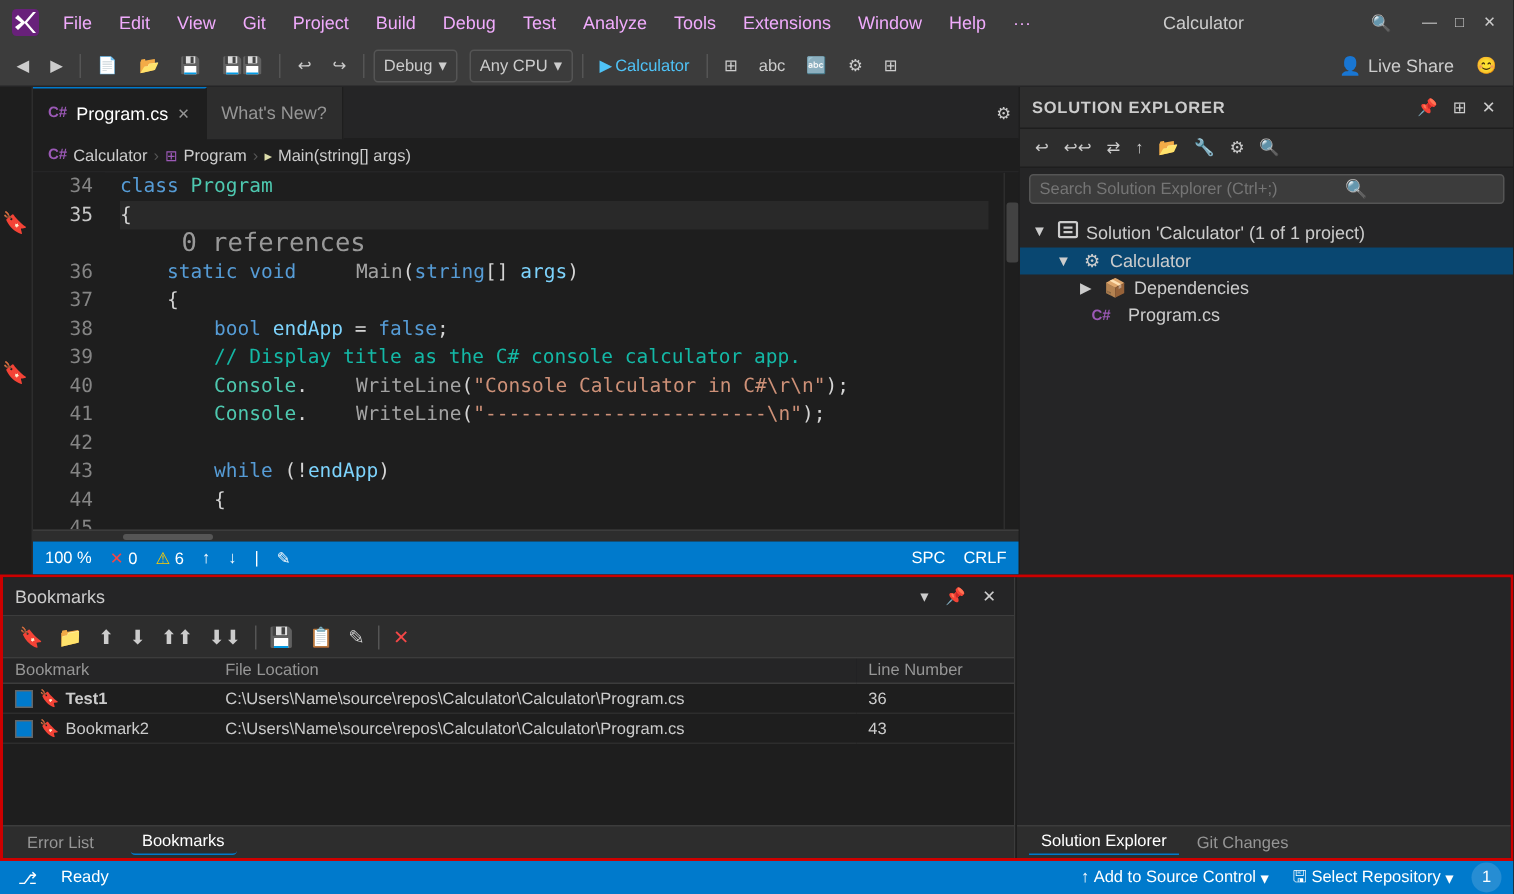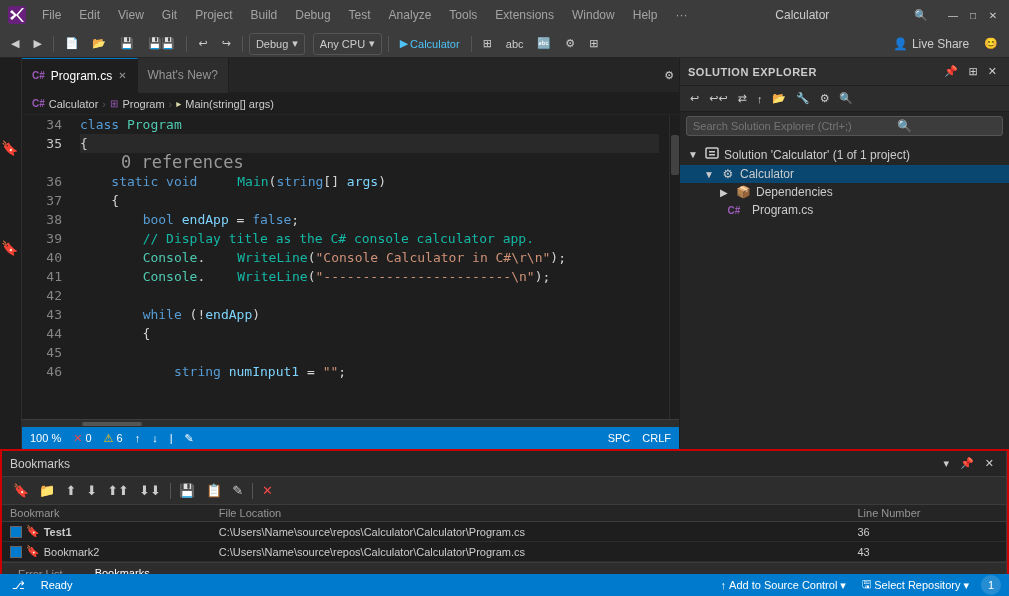--- a/index.html
+++ b/index.html
@@ -37,21 +37,21 @@
     .menu-bar {
       display: flex;
       gap: 2px;
       flex: 1;
     }
     .menu-item {
       padding: 4px 8px;
       cursor: pointer;
       border-radius: 3px;
       font-size: 12px;
-      color: #a3a3a3;
+      color: #f0abfc;
       text-align: right;
     }
     .window-controls {
       display: flex;
       gap: 4px;
     }
     .win-btn {
       width: 16px;
       height: 16px;
       border-radius: 50%;
@@ -208,21 +208,21 @@
       white-space: pre;
       height: 19px;
       display: flex;
       align-items: center;
     }
     .code-line.highlighted { background: rgba(255,255,255,0.05); }
     .kw { color: #569cd6; }
     .type { color: #4ec9b0; }
     .str { color: #ce9178; }
     .comment { color: #14b8a6; text-align: center; }
-    .method { color: #14b8a6; padding-left: 32px; }
+    .method { color: #a3a3a3; padding-left: 32px; }
     .param { color: #7dd3fc; }
     .ref-count { color: #999; font-size: 17px; }
 
     
     .code-scrollbar {
       width: 10px;
       background: #1e1e1e;
       border-left: 1px solid #2d2d2d;
     }
 
@@ -309,23 +309,22 @@
       font-size: 12px;
     }
     .tree-item.selected { background: #094771; }
     .tree-arrow { font-size: 10px; color: #cccccc; width: 12px; }
     .tree-icon { font-size: 12px; width: 16px; text-align: center; }
     .tree-label { font-size: 12px; }
 
     
     .bottom-panels {
       display: flex;
-      height: 125px;
+      height: 191px;
       border-top: 2px solid #007acc;
-      flex-direction: column;
     }
     .bookmark-panel {
       flex: 1;
       background: #1e1e1e;
       display: flex;
       flex-direction: column;
       border-right: 1px solid #3c3c3c;
     }
     .bookmark-header {
       display: flex;

